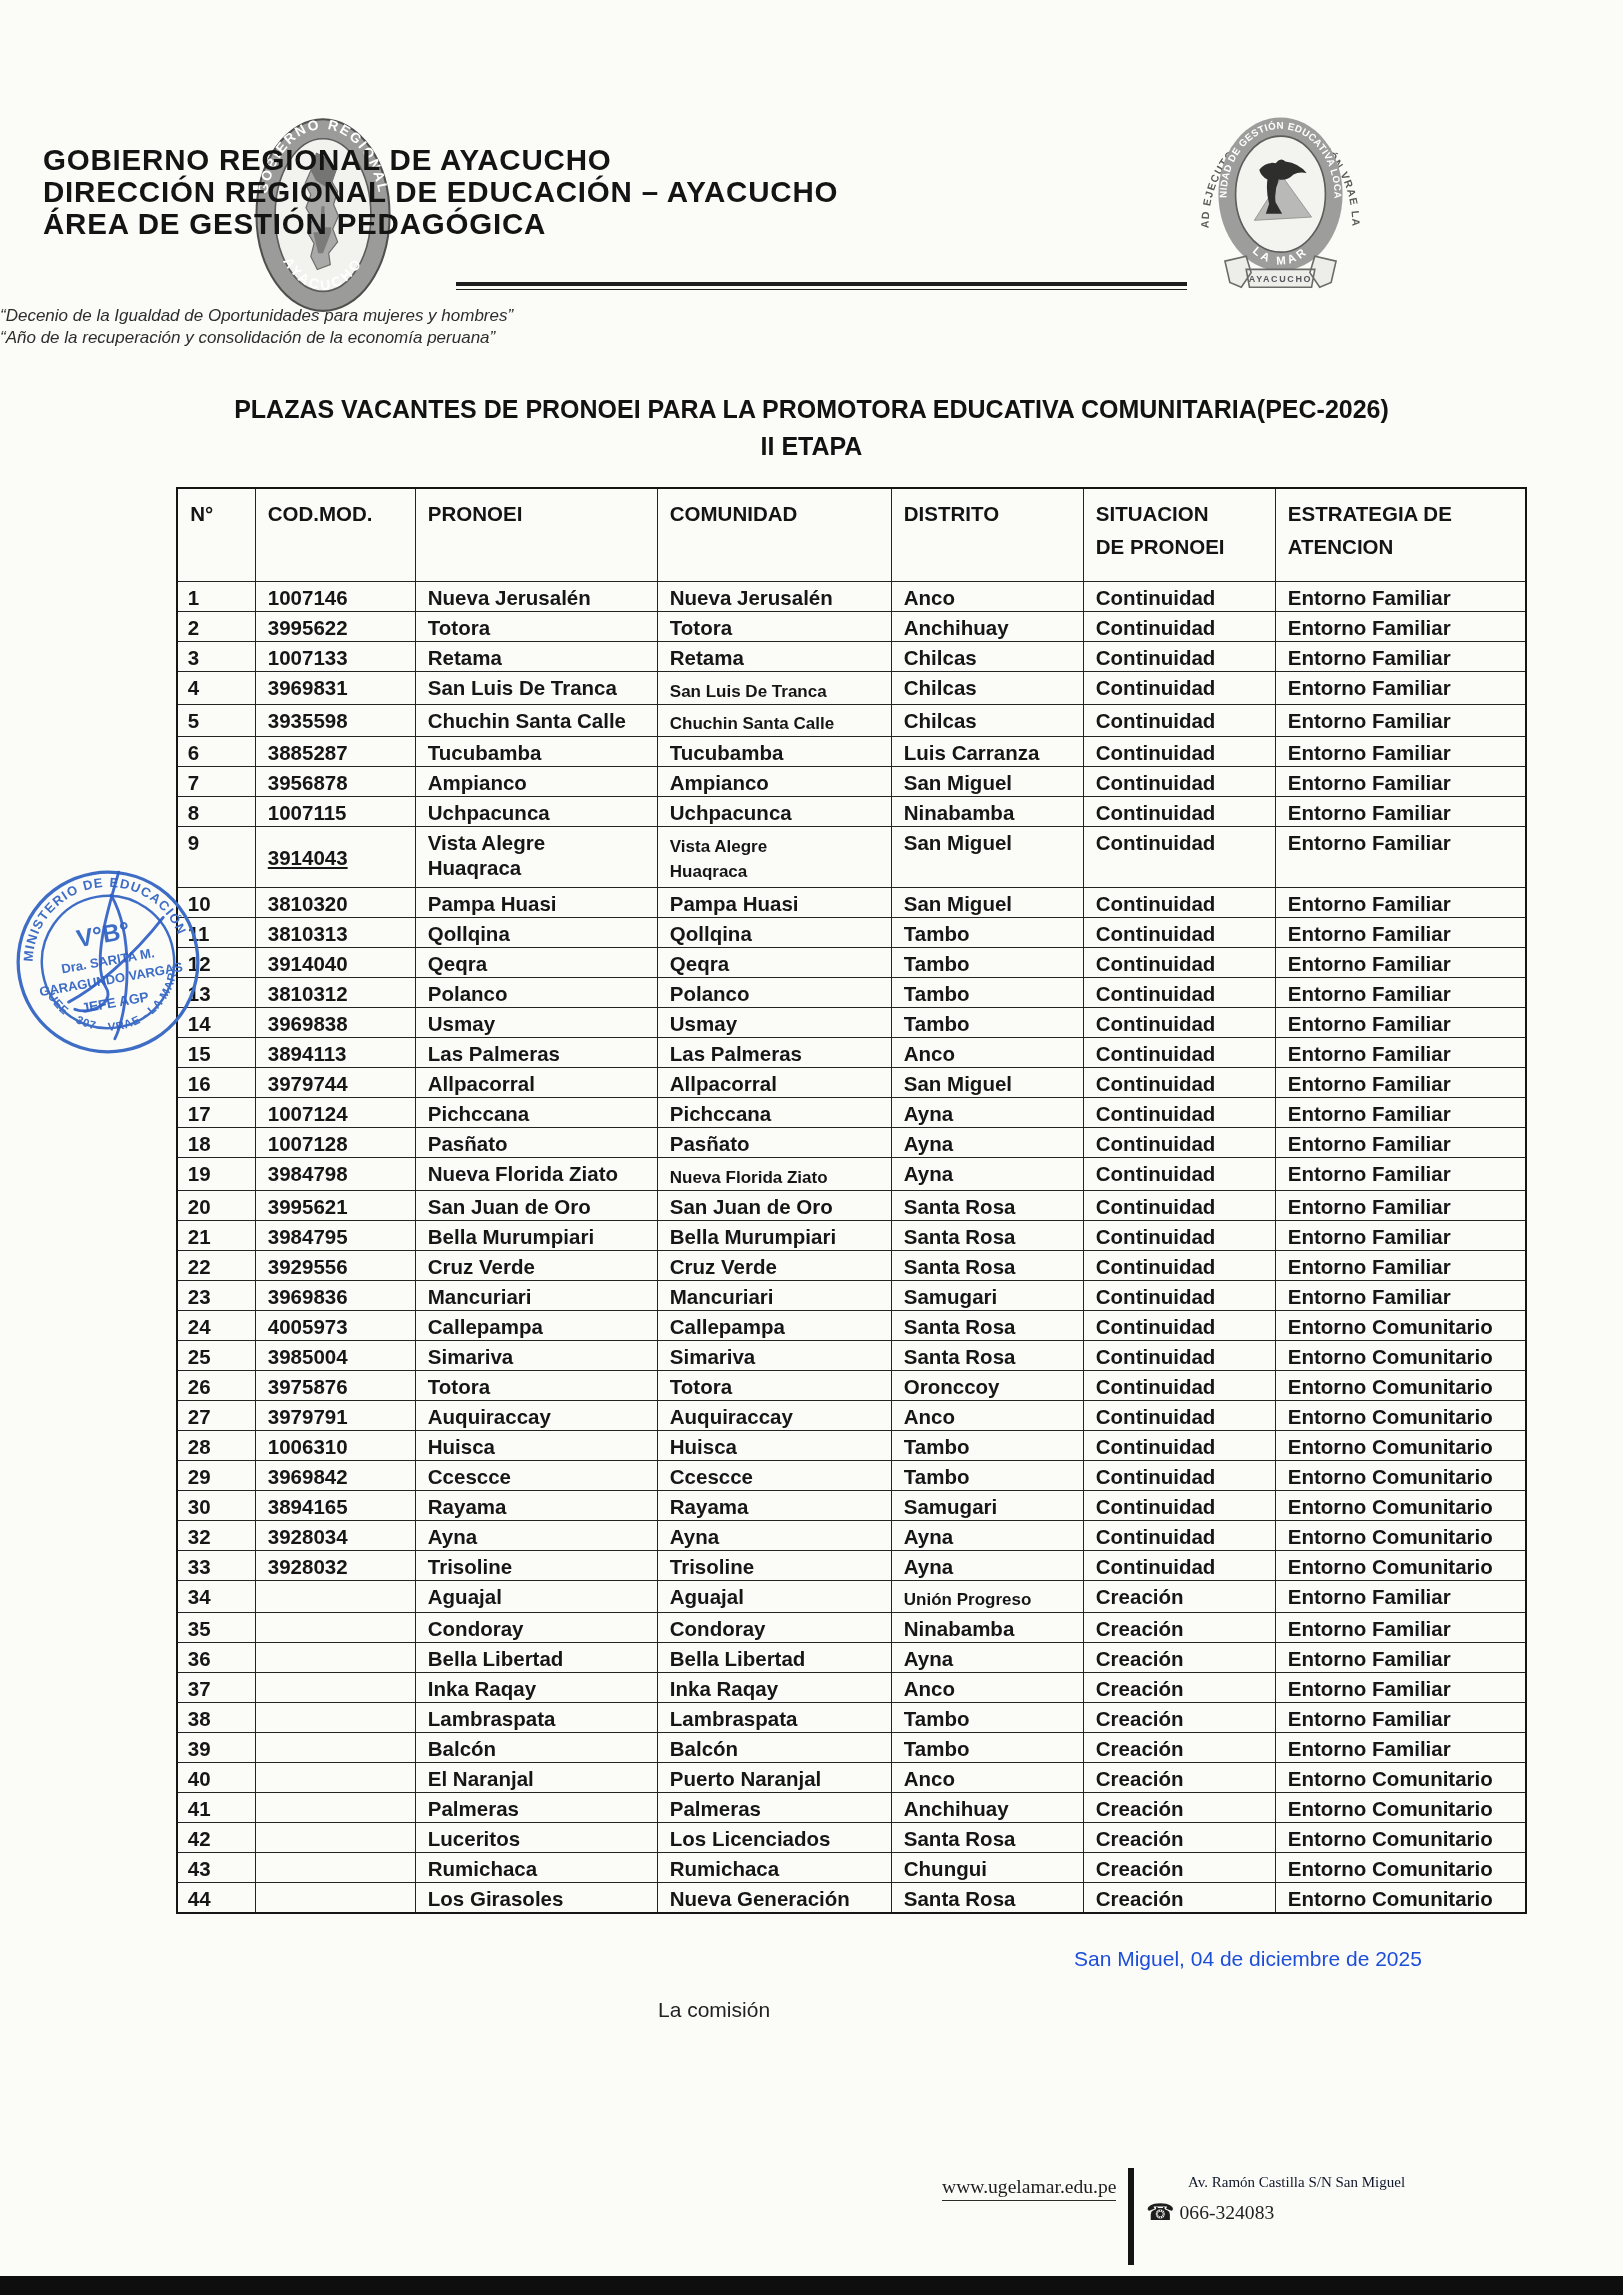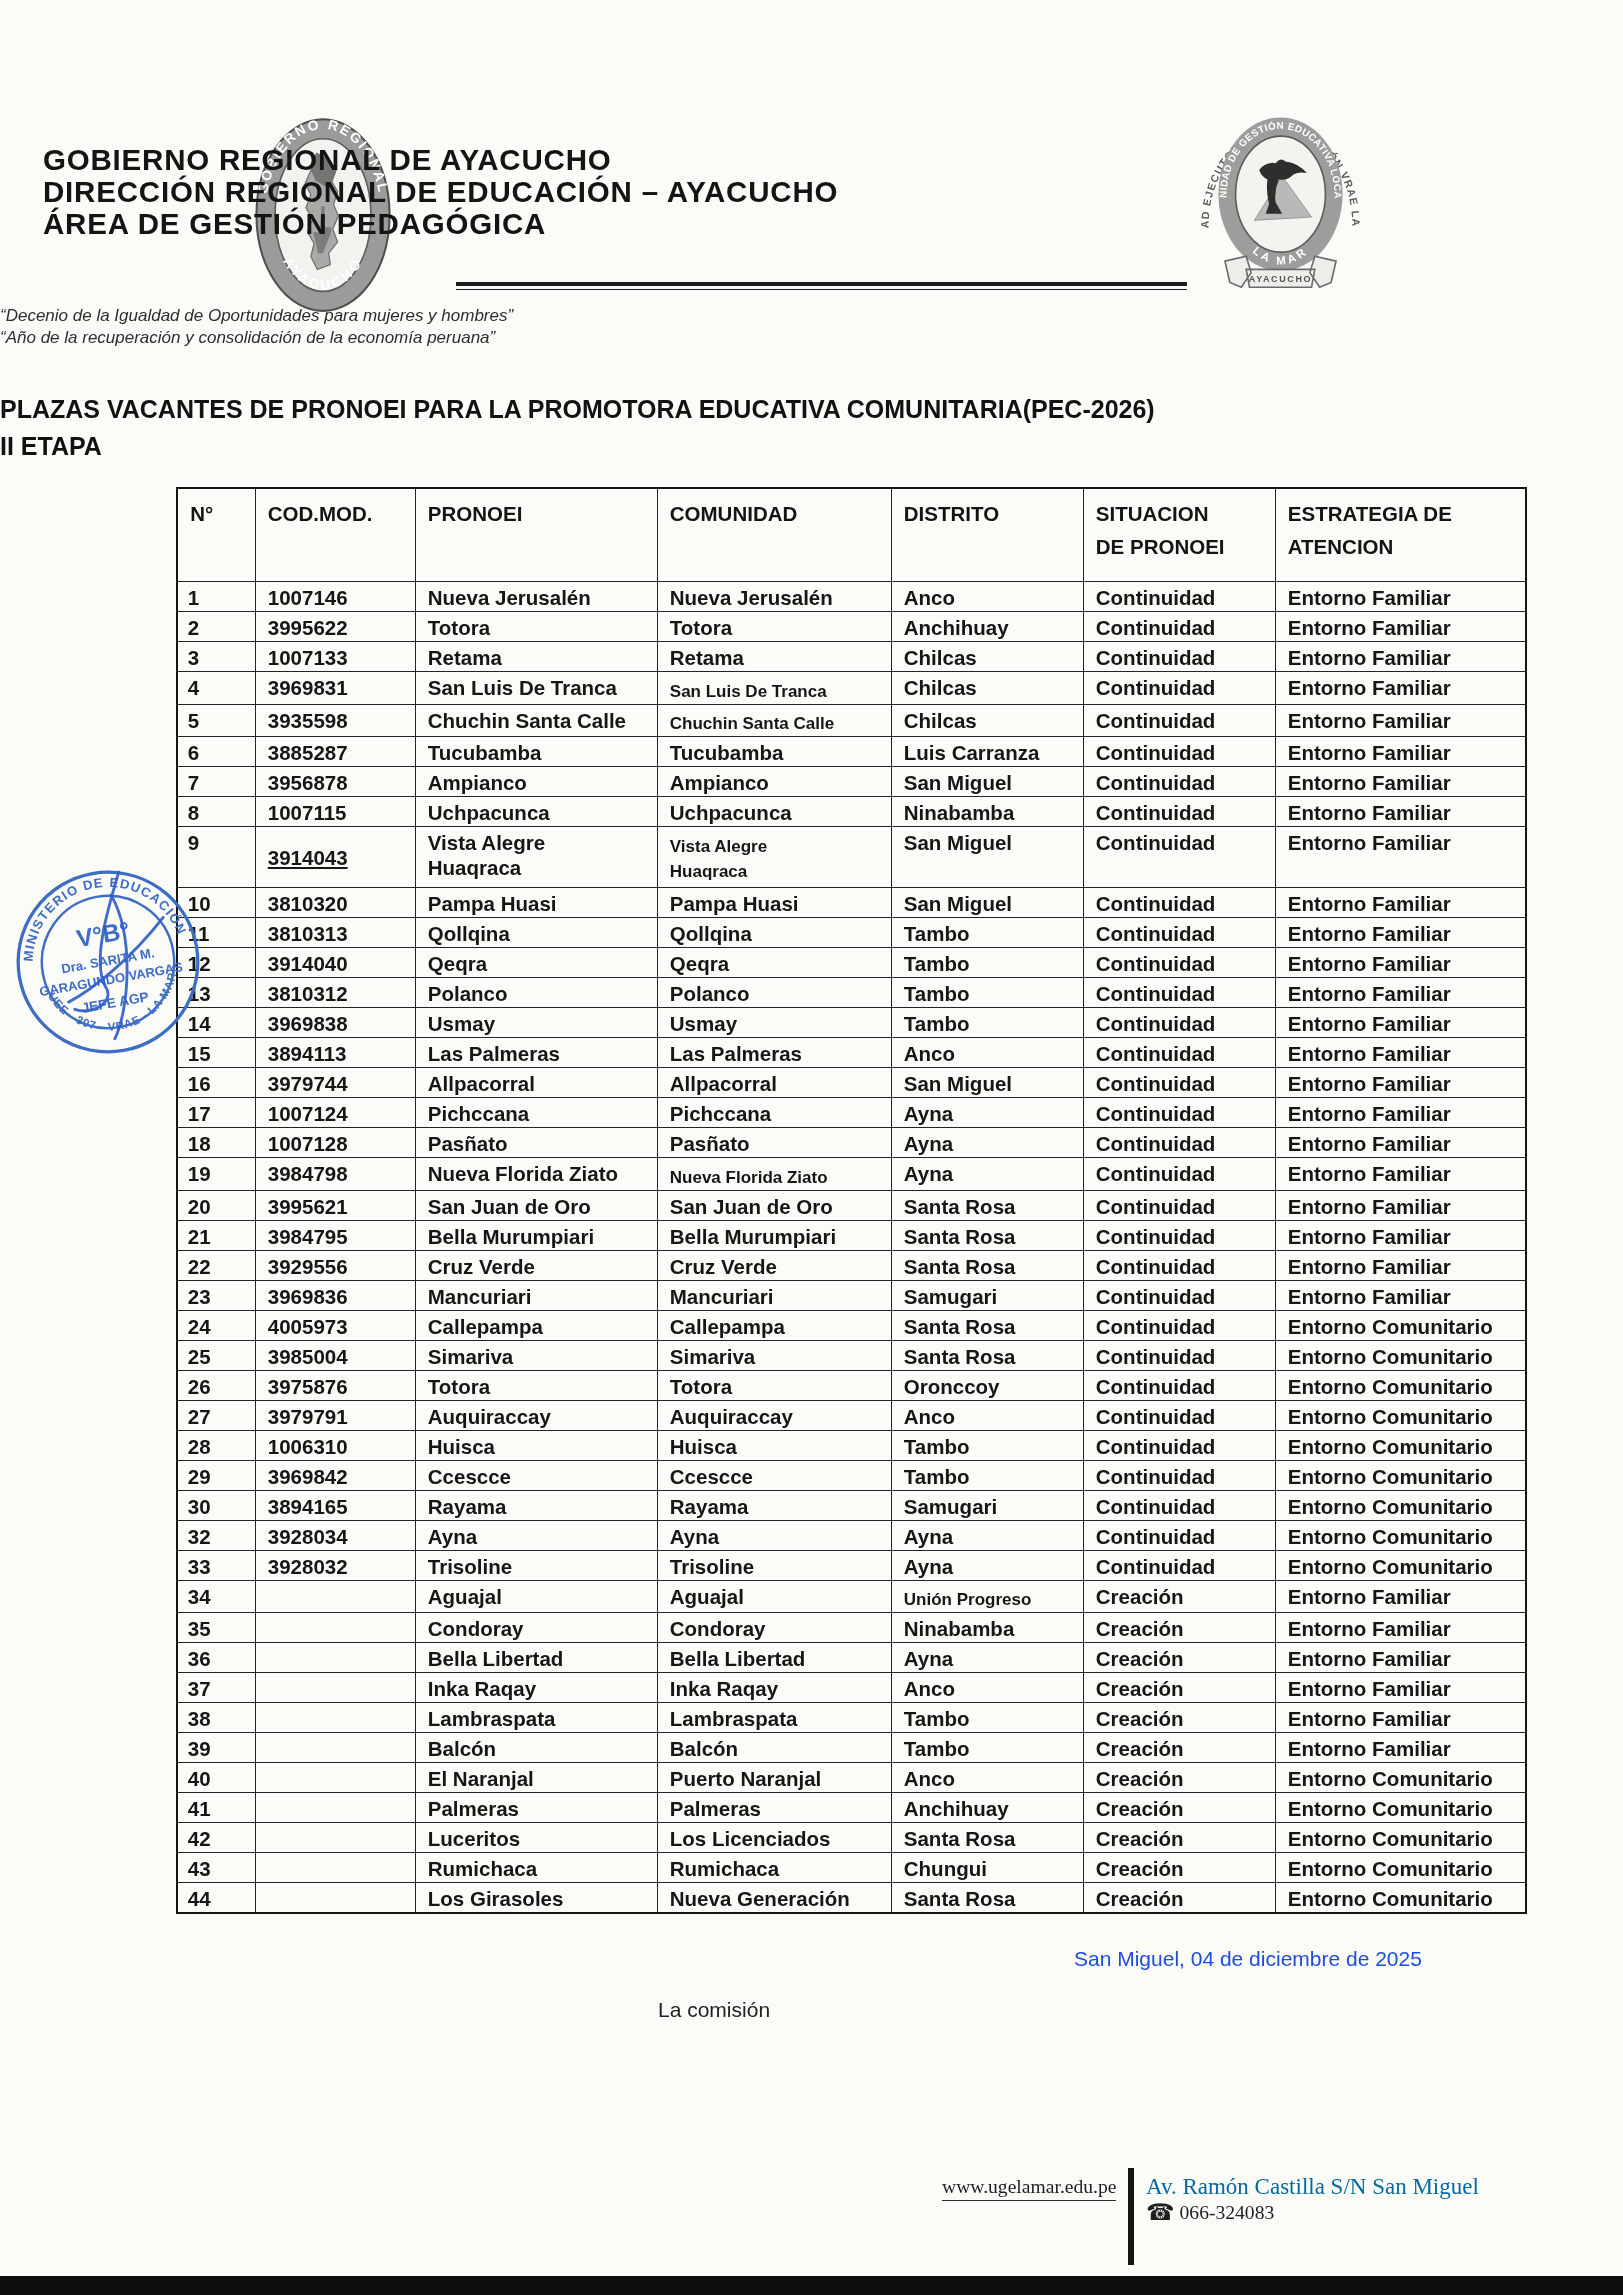--- a/index.html
+++ b/index.html
@@ -9,21 +9,21 @@
   .org-header{position:absolute;top:144px;left:0;width:100%;text-align:left;
               font-weight:bold;font-size:29.5px;line-height:32px;letter-spacing:0.8px;color:#141414;margin-left:43px;}
   .double-rule{position:absolute;top:282px;left:456px;width:731px;height:3.3px;
                border-top:4.1px solid #1d1d1d;border-bottom:1.6px solid #1d1d1d;}
   .mottos{position:absolute;top:305px;left:0;width:100%;text-align:left;
           font-style:italic;font-size:17px;line-height:22px;color:#2d2d2d;}
   .seal{position:absolute;overflow:visible;}
   #left-seal{left:254px;top:116px;width:138px;height:199px;}
   #right-seal{left:1197px;top:88px;width:167px;height:214px;}
   
-  .doc-title{position:absolute;top:391px;left:0;width:100%;text-align:left;
+  .doc-title{position:absolute;top:391px;left:0;width:100%;text-align:center;
              font-weight:bold;font-size:25px;line-height:37px;color:#121212;}
   
   table.vac{position:absolute;left:176px;top:487px;width:1349px;border-collapse:collapse;
             table-layout:fixed;border:2.5px solid #151515;}
   table.vac th,table.vac td{border:1.6px solid #232323;overflow:hidden;}
   table.vac th{text-align:left;vertical-align:top;padding:8.2px 4.9px 0 12.3px;height:84px;
                font-size:20.5px;font-weight:bold;line-height:33px;white-space:pre-line;color:#141414;}
   table.vac td{vertical-align:top;padding:3.3px 3.3px 0 12.3px;font-size:20.5px;font-weight:bold;
                line-height:25px;white-space:pre-line;color:#161616;}
   table.vac tbody tr{height:30px;}
@@ -32,22 +32,22 @@
   table.vac td.c-num{padding-left:9.8px;}
   table.vac td.sm{font-size:17px;padding-top:6.5px;}
   
   #vb-stamp{left:9.8px;top:864px;width:196px;height:196px;transform:rotate(-10deg);}
   
   .date-line{position:absolute;top:1947px;left:1074px;font-size:21px;color:#1d4ed8;}
   .commission{position:absolute;top:1998px;left:658px;font-size:21px;color:#222;}
   .footer-site{position:absolute;top:2176px;left:942px;font-family:"Liberation Serif",serif;
                font-size:19.6px;color:#1e1e1e;border-bottom:1.6px solid #2a2a2a;padding-bottom:2px;}
   .footer-divider{position:absolute;top:2168px;left:1128px;width:5.7px;height:97px;background:#141414;}
-  .footer-address{position:absolute;top:2174px;left:1146px;font-family:"Liberation Serif",serif;
-                  font-size:23px;color:#0369a1;}
+  .footer-address{position:absolute;top:2174px;left:1188px;font-family:"Liberation Serif",serif;
+                  font-size:15px;color:#0f172a;}
   .footer-phone{position:absolute;top:2202px;left:1146px;font-family:"Liberation Serif",serif;
                 font-size:19.6px;color:#1e1e1e;display:flex;align-items:center;gap:4.9px;}
   .phone-glyph{font-size:23px;line-height:19.6px;}
   .bottom-band{position:absolute;left:0;top:2276px;width:100%;height:19.6px;background:#0e0e0e;}
   .seal-text{font-family:"Liberation Sans",sans-serif;}
 </style>
 </head>
 <body>
 
 <div class="page">

